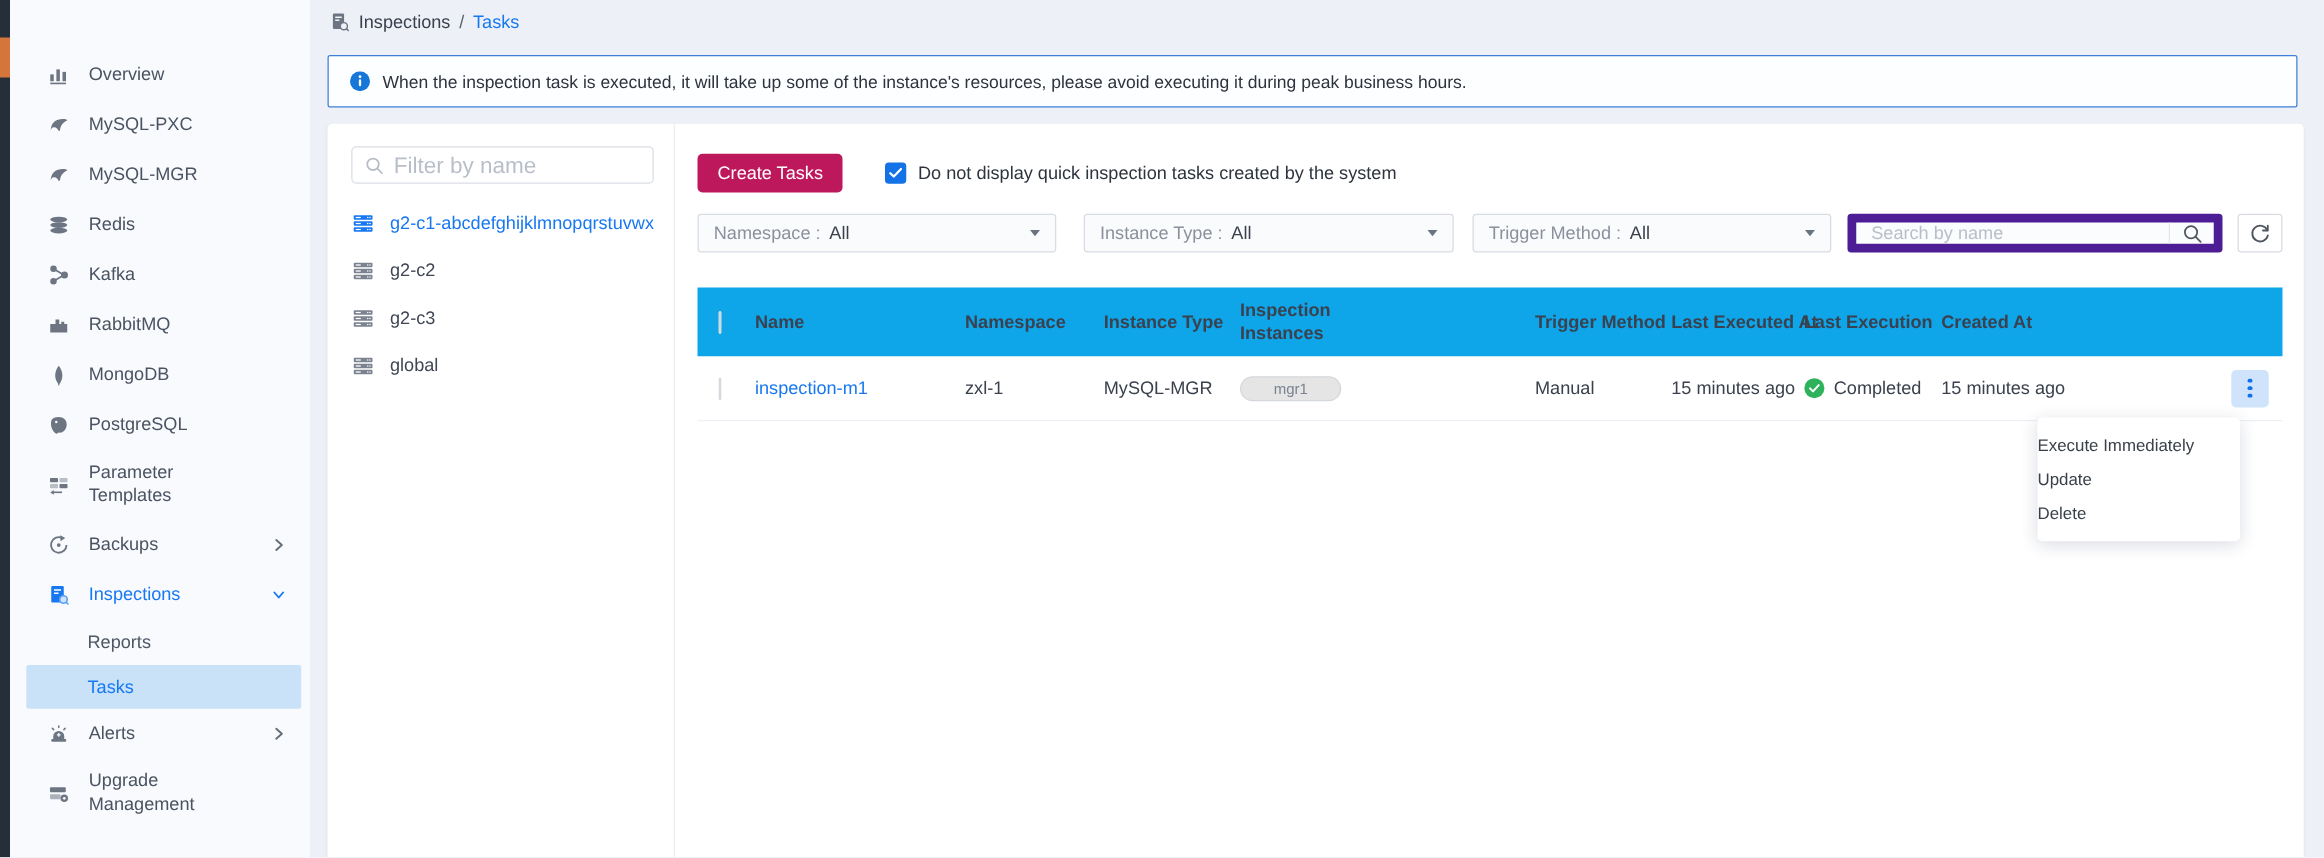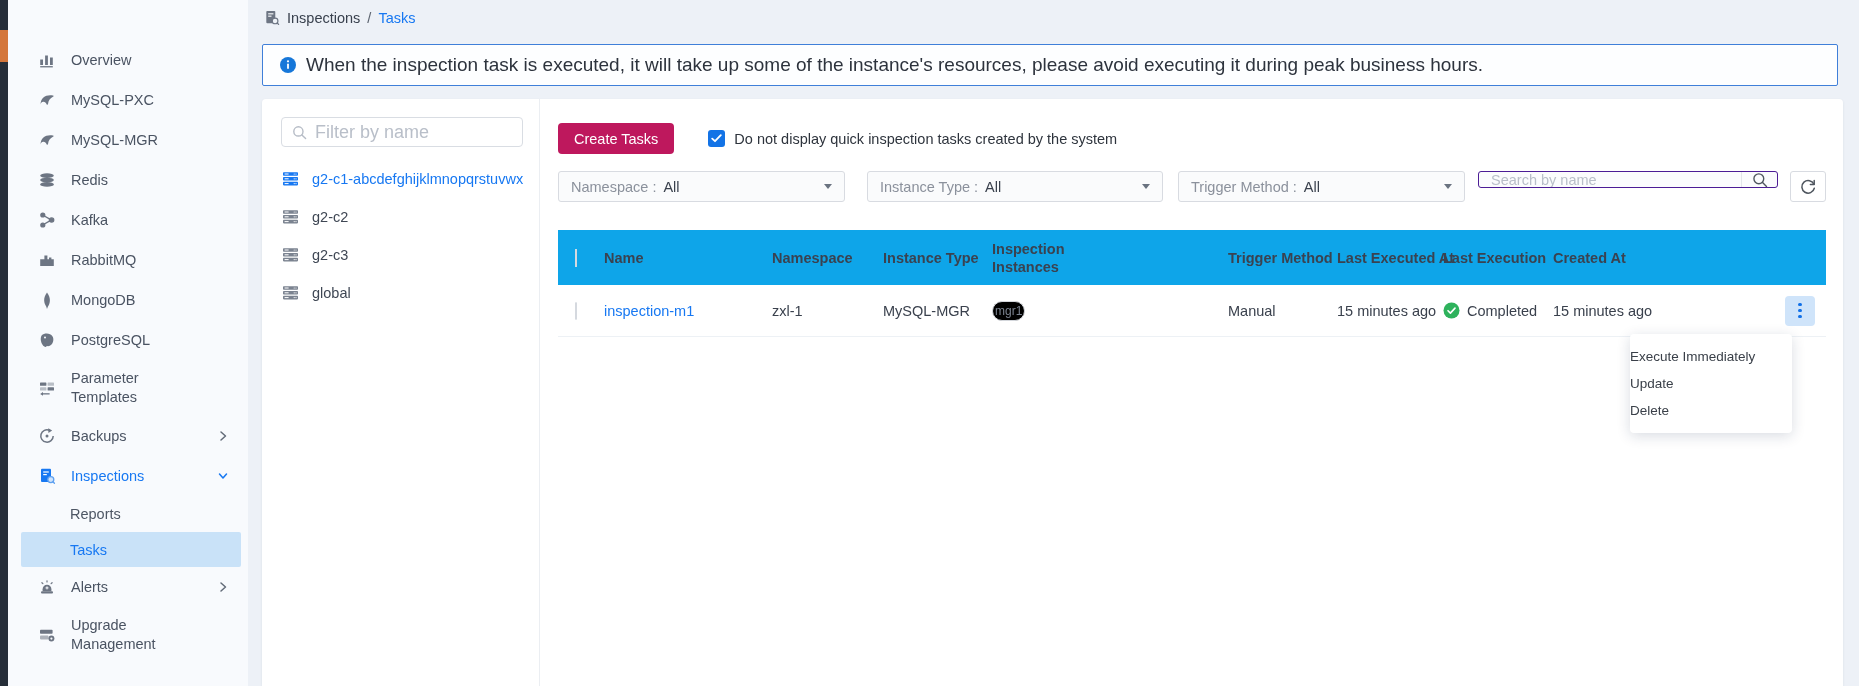--- a/index.html
+++ b/index.html
@@ -30,21 +30,21 @@
   
   .crumbs { position:absolute; left:263px; top:9px; display:flex; align-items:center;
             gap:7px; font-size:14.5px; color:#39414e; }
   .crumbs .cur { color:#1778f2; cursor:pointer; }
   .crumbs .sep { color:#5a626e; }
 
   
   .banner { position:absolute; left:262px; top:44px; width:1576px; height:42px;
             border:1px solid #3f7fd9; border-radius:2px; background:#fdfeff;
             display:flex; align-items:center; gap:10px; padding:0 17px;
-            font-size:19px; color:#2d333d; }
+            font-size:14px; color:#2d333d; }
 
   
   .card { position:absolute; left:262px; top:99px; width:1581px; bottom:0;
           background:#fff; border-radius:4px 4px 0 0;
           box-shadow:0 1px 3px rgba(30,45,70,.08); }
 
   
   .clusters { position:absolute; left:0; top:0; bottom:0; width:278px;
               border-right:1px solid #ebeef2; padding:18px 16px 0 19px; }
   .filter-box { display:flex; align-items:center; gap:8px; height:30px;
@@ -78,21 +78,21 @@
   .filters { position:absolute; left:18px; top:72px; display:flex; }
   .dd { height:31px; background:#fafbfc; border:1px solid #d8dbe1; border-radius:3px;
         display:flex; align-items:center; padding:0 12px; font-size:14.5px; cursor:pointer; }
   .dd .lab { color:#8b919c; }
   .dd .val { color:#3a414d; margin-left:7px; }
   .caret { margin-left:auto; width:0; height:0; border-left:4.5px solid transparent;
            border-right:4.5px solid transparent; border-top:5.5px solid #6a7380; }
   .dd.w1 { width:287px; margin-right:22px; }
   .dd.w2 { width:296px; margin-right:15px; }
   .dd.w3 { width:287px; margin-right:13px; }
-  .search { width:300px; height:17px; border:1px solid #4c1d95; border-radius:3px;
+  .search { width:300px; height:31px; border:7px solid #4c1d95; border-radius:3px;
             background:#fbfcfd; display:flex; margin-right:12px; }
   .search input { flex:1; min-width:0; border:none; outline:none; background:transparent;
                   padding:0 12px; font-size:14.5px; color:#3a414d; font-family:inherit; }
   .search input::placeholder { color:#b9bfc9; }
   .mag { width:36px; border-left:1px solid #e3e6ea; display:flex; align-items:center;
          justify-content:center; color:#4f565f; cursor:pointer; }
   .refresh { width:36px; height:31px; border:1px solid #d8dbe1; border-radius:3px;
              background:#fff; display:flex; align-items:center; justify-content:center;
              color:#4f565f; cursor:pointer; }
 
@@ -100,23 +100,23 @@
   .table { position:absolute; left:18px; top:131px; width:1268px; }
   .tr { display:grid; grid-template-columns:46px 168px 111px 109px 236px 109px 106px 110px 232px 1fr;
         align-items:center; }
   .thead { height:55px; background:#0ea5e9; font-weight:700; color:#3a4250; font-size:14.5px; }
   .th { line-height:18px; white-space:nowrap; }
   .th.wrap { width:92px; white-space:normal; }
   .trow { height:52px; border-bottom:1px solid #edf1f5; font-size:14.5px; color:#3a414d; }
   .cbx { width:16px; height:16px; border:1px solid #d5d9df; background:#fafbfc;
          border-radius:3px; margin-left:17px; cursor:pointer; }
   .link { color:#1778f2; cursor:pointer; }
-  .pill { display:inline-flex; align-items:center; height:20px; padding:0 2px;
+  .pill { display:inline-flex; align-items:center; height:20px; padding:0 26px;
           border:1px solid #d4d7dc; border-radius:10px; font-size:12px; color:#7b8390;
-          background:#000000; }
+          background:#e5e5e5; }
   .status { display:flex; align-items:center; gap:7px; }
   .kebab { width:30px; height:30px; border-radius:4px; background:#cfe4fa; display:flex;
            flex-direction:column; align-items:center; justify-content:center; gap:2.5px;
            cursor:pointer; }
   .kebab .dot { width:3.5px; height:3.5px; border-radius:50%; background:#1070e8; }
 
   
   .menu { position:absolute; left:1630px; top:334px; width:162px; background:#fff;
           border-radius:4px; box-shadow:0 3px 14px rgba(20,40,75,.16); padding:9px 0; z-index:5; }
   .menu-item { height:27px; line-height:27px; font-size:13.5px;

